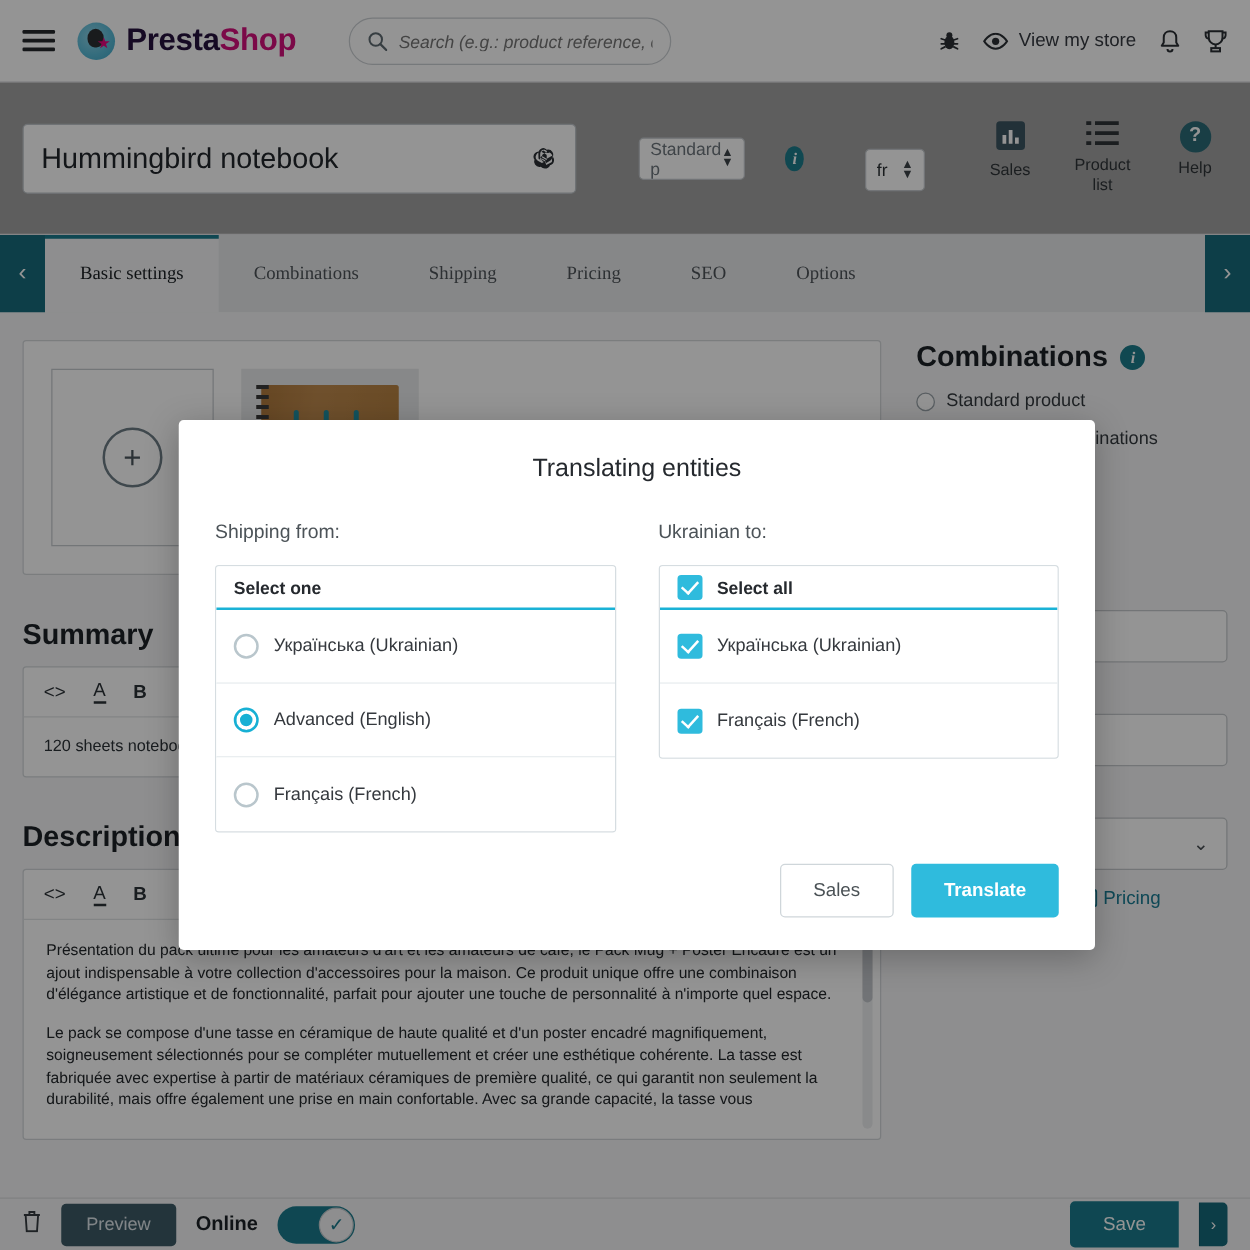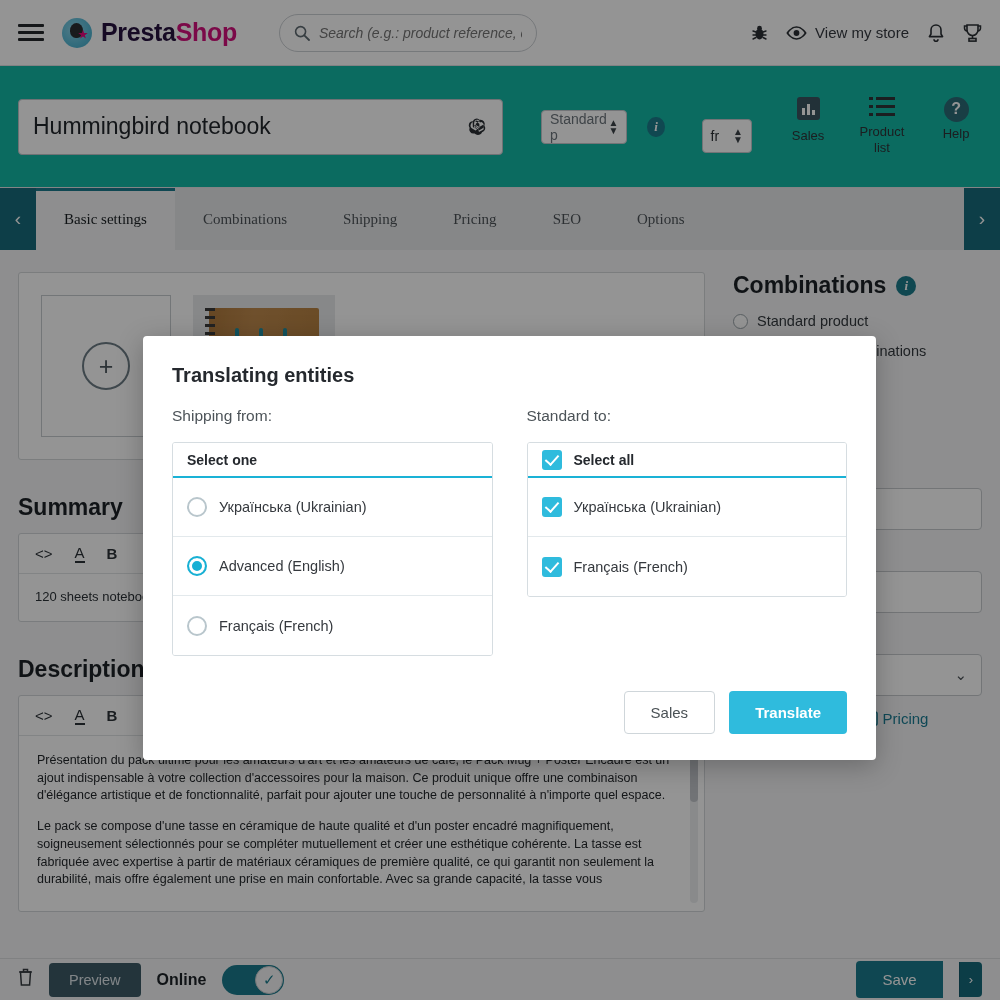--- a/index.html
+++ b/index.html
@@ -56,22 +56,22 @@
     font-family: "Liberation Sans", sans-serif;
     background: transparent;
   }
   .nav-right { margin-left: auto; display: flex; align-items: center; gap: 18px; }
   .nav-right .txt { font-size: 15px; color: #363a41; }
   .viewstore { display: flex; align-items: center; gap: 8px; cursor: pointer; }
   .ico { color: #25292c; display: flex; align-items: center; }
 
   
   .prodhead {
-    height: 122px; background: #14b8a6; display: flex; align-items: center;
-    padding: 0 18px; gap: 2px; border-bottom: 1px solid #e3e4e7;
+    height: 122px; background: #a3a3a3; display: flex; align-items: center;
+    padding: 0 18px; gap: 14px; border-bottom: 1px solid #e3e4e7;
   }
   .title-wrap {
     width: 562px; height: 56px; border: 1px solid #bfc5ca; border-radius: 4px;
     display: flex; align-items: center; padding: 0 14px; background: #fff;
   }
   .title-wrap input {
     flex: 1; border: 0; outline: 0; font-size: 23px; color: #22262b;
     font-family: "Liberation Sans", sans-serif; background: transparent;
   }
   .oai { width: 22px; height: 22px; }
@@ -225,21 +225,21 @@
     border-radius: 0 4px 4px 0; padding: 10px 9px; font-size: 13px; cursor:pointer;
   }
 
   
   .modal {
     position: absolute; left: 143px; top: 336px; width: 733px; height: 424px;
     background: #fff; border-radius: 4px; z-index: 100;
     box-shadow: 0 6px 26px rgba(0,0,0,0.25);
     padding: 28px 29px 0;
   }
-  .modal h2 { font-size: 20px; font-weight: bold; color: #25292e; margin-bottom: 20px; }
+  .modal h2 { font-size: 20px; font-weight: normal; color: #25292e; margin-bottom: 30px; text-align: center; }
   .cols { display: flex; gap: 34px; }
   .col { width: 322px; }
   .col-label { font-size: 15.5px; color: #4c5358; margin-bottom: 17px; }
   .listbox { border: 1px solid #d6dde1; border-radius: 3px; overflow: hidden; }
   .lb-head {
     height: 35px; display: flex; align-items: center; gap: 12px; padding: 0 14px;
     font-size: 14px; font-weight: bold; color: #25292e;
     border-bottom: 2px solid #1ab2d6; background: #fff;
   }
   .lb-item {
@@ -535,21 +535,21 @@
             <span>Advanced (English)</span>
           </div>
           <div class="lb-item">
             <span class="radio"></span>
             <span>Français (French)</span>
           </div>
         </div>
       </div>
 
       <div class="col">
-        <div class="col-label">Standard to:</div>
+        <div class="col-label">Ukrainian to:</div>
         <div class="listbox">
           <div class="lb-head">
             <span class="check"></span>
             <span>Select all</span>
           </div>
           <div class="lb-item">
             <span class="check"></span>
             <span>Українська (Ukrainian)</span>
           </div>
           <div class="lb-item">

